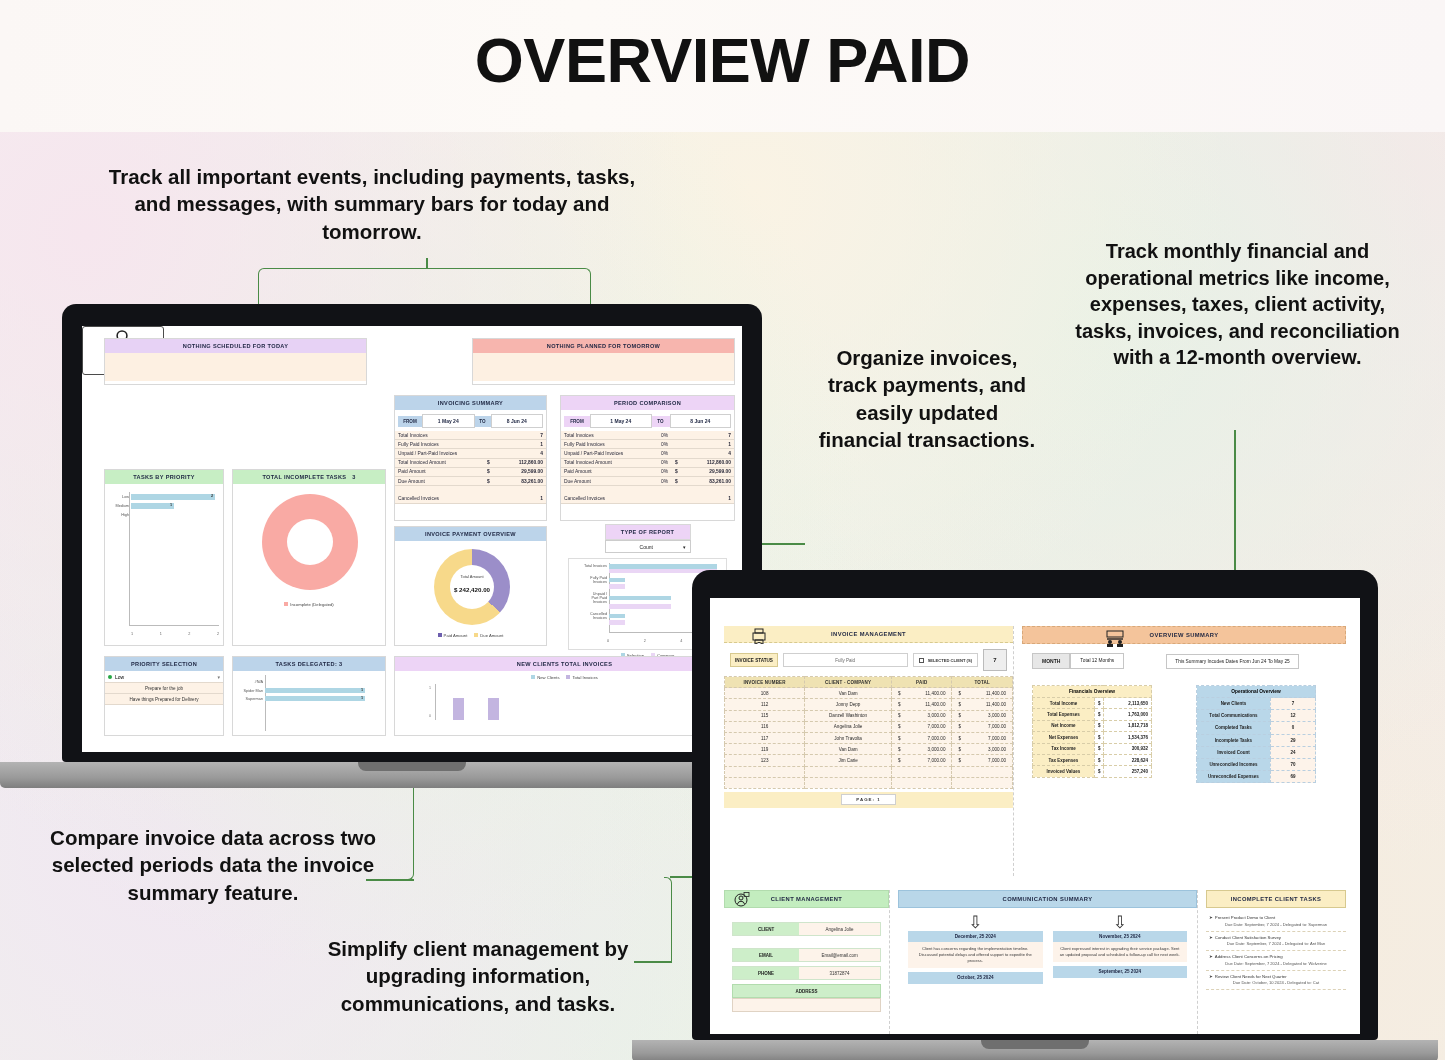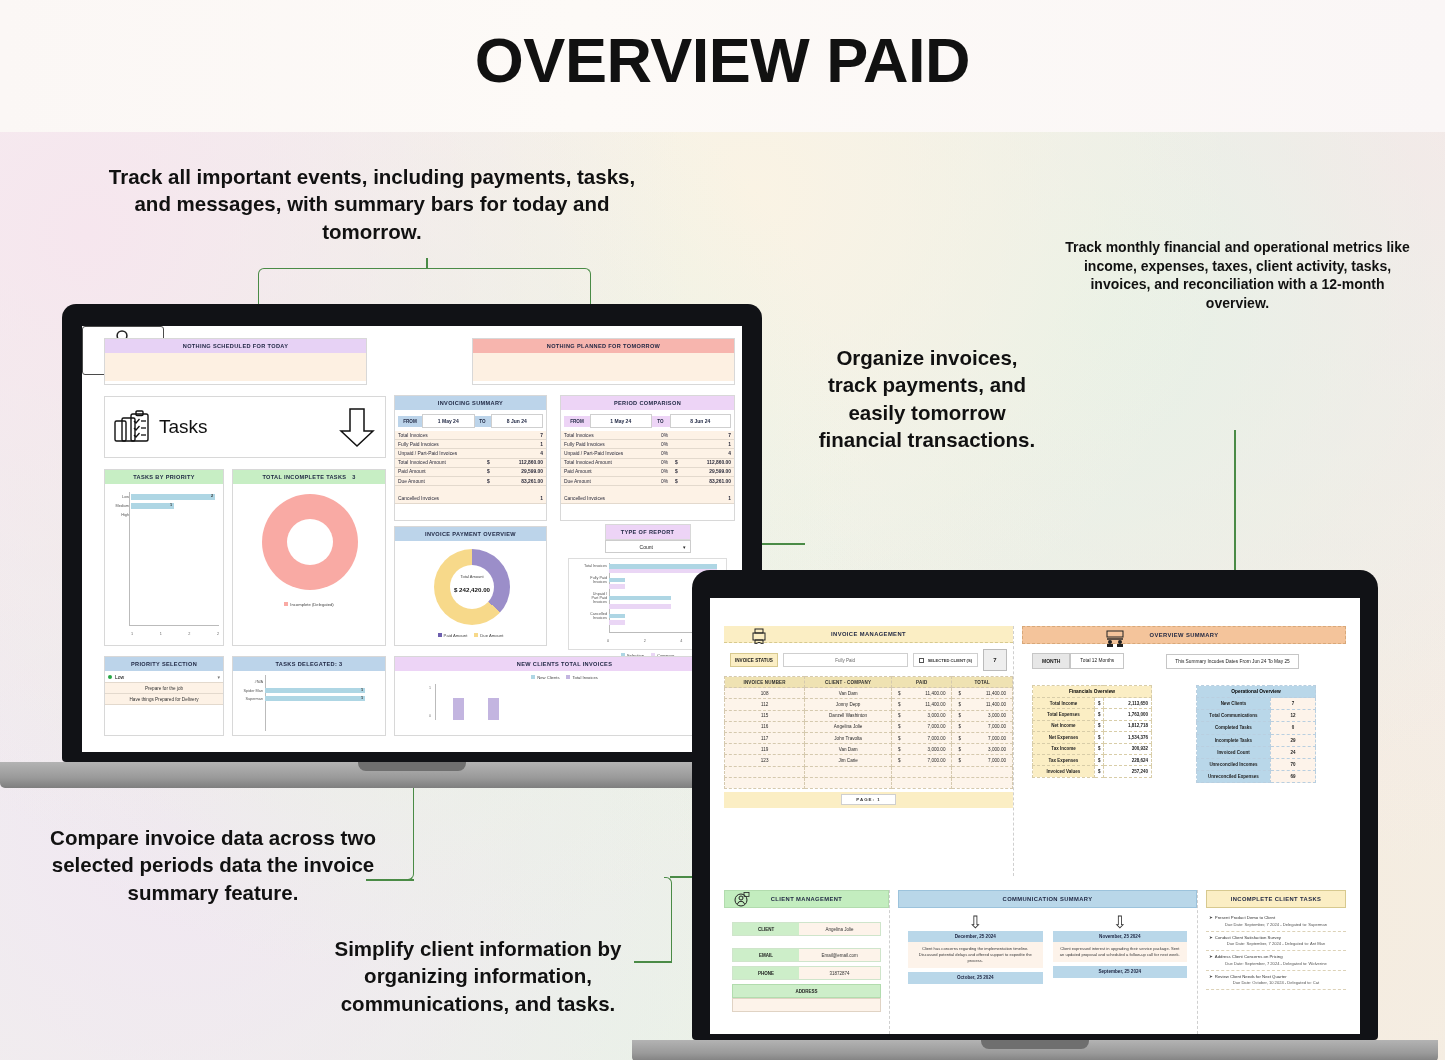--- a/index.html
+++ b/index.html
@@ -39,21 +39,21 @@
   
   .annot {
     position: absolute;
     font-weight: 700;
     color: #111;
     line-height: 1.33;
     text-align: center;
     font-family: "Liberation Sans", sans-serif;
   }
   #annot-top    { left: 92px;  top: 163px; width: 560px; font-size: 20.5px; }
-  #annot-right  { left: 1060px; top: 238px; width: 355px; font-size: 14px; }
+  #annot-right  { left: 1060px; top: 238px; width: 355px; font-size: 20px; }
   #annot-mid    { left: 818px; top: 344px; width: 218px; font-size: 20.5px; }
   #annot-bleft  { left: 28px;  top: 824px; width: 370px; font-size: 20.5px; }
   #annot-bmid   { left: 318px; top: 935px; width: 320px; font-size: 20.5px; }
 
   
   .conn { position: absolute; background: #4a8b46; }
   .conn-h { height: 1.6px; }
   .conn-v { width: 1.6px; }
   .dot { position: absolute; width: 6px; height: 6px; border-radius: 50%; background: #3e8c3a; }
   .rnd { position: absolute; border: 1.6px solid #4a8b46; }
@@ -202,23 +202,23 @@
 </style>
 </head>
 <body>
 
 <div id="bg-gradient"></div>
 <div id="header-band"></div>
 <h1 id="page-title">OVERVIEW PAID</h1>
 
 <div class="annot" id="annot-top">Track all important events, including payments, tasks, and messages, with summary bars for today and tomorrow.</div>
 <div class="annot" id="annot-right">Track monthly financial and operational metrics like income, expenses, taxes, client activity, tasks, invoices, and reconciliation with a 12-month overview.</div>
-<div class="annot" id="annot-mid">Organize invoices, track payments, and easily tomorrow financial transactions.</div>
+<div class="annot" id="annot-mid">Organize invoices, track payments, and easily updated financial transactions.</div>
 <div class="annot" id="annot-bleft">Compare invoice data across two selected periods data the invoice summary feature.</div>
-<div class="annot" id="annot-bmid">Simplify client information by organizing information, communications, and tasks.</div>
+<div class="annot" id="annot-bmid">Simplify client management by upgrading information, communications, and tasks.</div>
 
 <div class="conn conn-v" style="left:426px; top:258px; height:10px;"></div>
 <div class="rnd" style="left:258px; top:268px; width:333px; height:68px; border-bottom:none; border-radius:6px 6px 0 0;"></div>
 <div class="dot" style="left:255px; top:333px;"></div>
 <div class="dot" style="left:588px; top:333px;"></div>
 
 <div class="conn conn-h" style="left:537px; top:543px; width:268px;"></div>
 <div class="dot" style="left:534px; top:540px;"></div>
 
 <div class="conn conn-v" style="left:1234px; top:430px; height:188px;"></div>
@@ -250,40 +250,20 @@
         <div id="todo-icon-box">
           <svg viewBox="0 0 80 48" width="80" height="47">
             <circle cx="39" cy="9" r="5" fill="none" stroke="#222" stroke-width="1.6"></circle>
             <line x1="42.5" y1="12.5" x2="46" y2="16" stroke="#222" stroke-width="1.6"></line>
             <path d="M24 13 H56 V40 Q48 44 40 40 Q32 36 24 40 Z" fill="none" stroke="#222" stroke-width="1.6"></path>
             <text x="40" y="30" font-size="10" font-weight="700" text-anchor="middle" fill="#222" font-family="Liberation Sans, sans-serif">TO DO</text>
             <line x1="29" y1="33" x2="51" y2="33" stroke="#222" stroke-width="1.3"></line>
           </svg>
         </div>
 
-        <div class="panel" id="tasks-banner">
-          <div style="display:flex; align-items:center; height:100%; padding:0 8px; gap:6px;">
-            <svg width="40" height="40" viewBox="0 0 40 40">
-              <rect x="2" y="14" width="11" height="20" rx="1.5" fill="none" stroke="#111" stroke-width="1.4"></rect>
-              <rect x="9" y="11" width="13" height="23" rx="1.5" fill="none" stroke="#111" stroke-width="1.4"></rect>
-              <rect x="18" y="7" width="17" height="27" rx="1.8" fill="none" stroke="#111" stroke-width="1.4"></rect>
-              <rect x="23" y="4" width="7" height="4.5" rx="1" fill="none" stroke="#111" stroke-width="1.4"></rect>
-              <path d="M21 14 l2 2 l3.5-4" fill="none" stroke="#111" stroke-width="1.3"></path>
-              <line x1="28" y1="14" x2="33" y2="14" stroke="#111" stroke-width="1.3"></line>
-              <path d="M21 21 l2 2 l3.5-4" fill="none" stroke="#111" stroke-width="1.3"></path>
-              <line x1="28" y1="21" x2="33" y2="21" stroke="#111" stroke-width="1.3"></line>
-              <path d="M21 28 l2 2 l3.5-4" fill="none" stroke="#111" stroke-width="1.3"></path>
-              <line x1="28" y1="28" x2="33" y2="28" stroke="#111" stroke-width="1.3"></line>
-            </svg>
-            <div style="flex:1; font-size:19px; color:#111; font-family:'Liberation Sans',sans-serif;">Tasks</div>
-            <svg width="40" height="44" viewBox="0 0 40 44">
-              <path d="M13 4 H27 V26 H36 L20 41 L4 26 H13 Z" fill="none" stroke="#111" stroke-width="1.5"></path>
-            </svg>
-          </div>
-        </div>
 
         <div class="panel" id="invoicing">
           <div class="phead blueh">INVOICING SUMMARY</div>
           <div class="datebtn">
             <div class="dbl blueh" style="width:24px;">FROM</div>
             <div class="dbv">1 May 24</div>
             <div class="dbl blueh" style="width:16px;">TO</div>
             <div class="dbv">8 Jun 24</div>
           </div>
           <div id="inv-rows">

